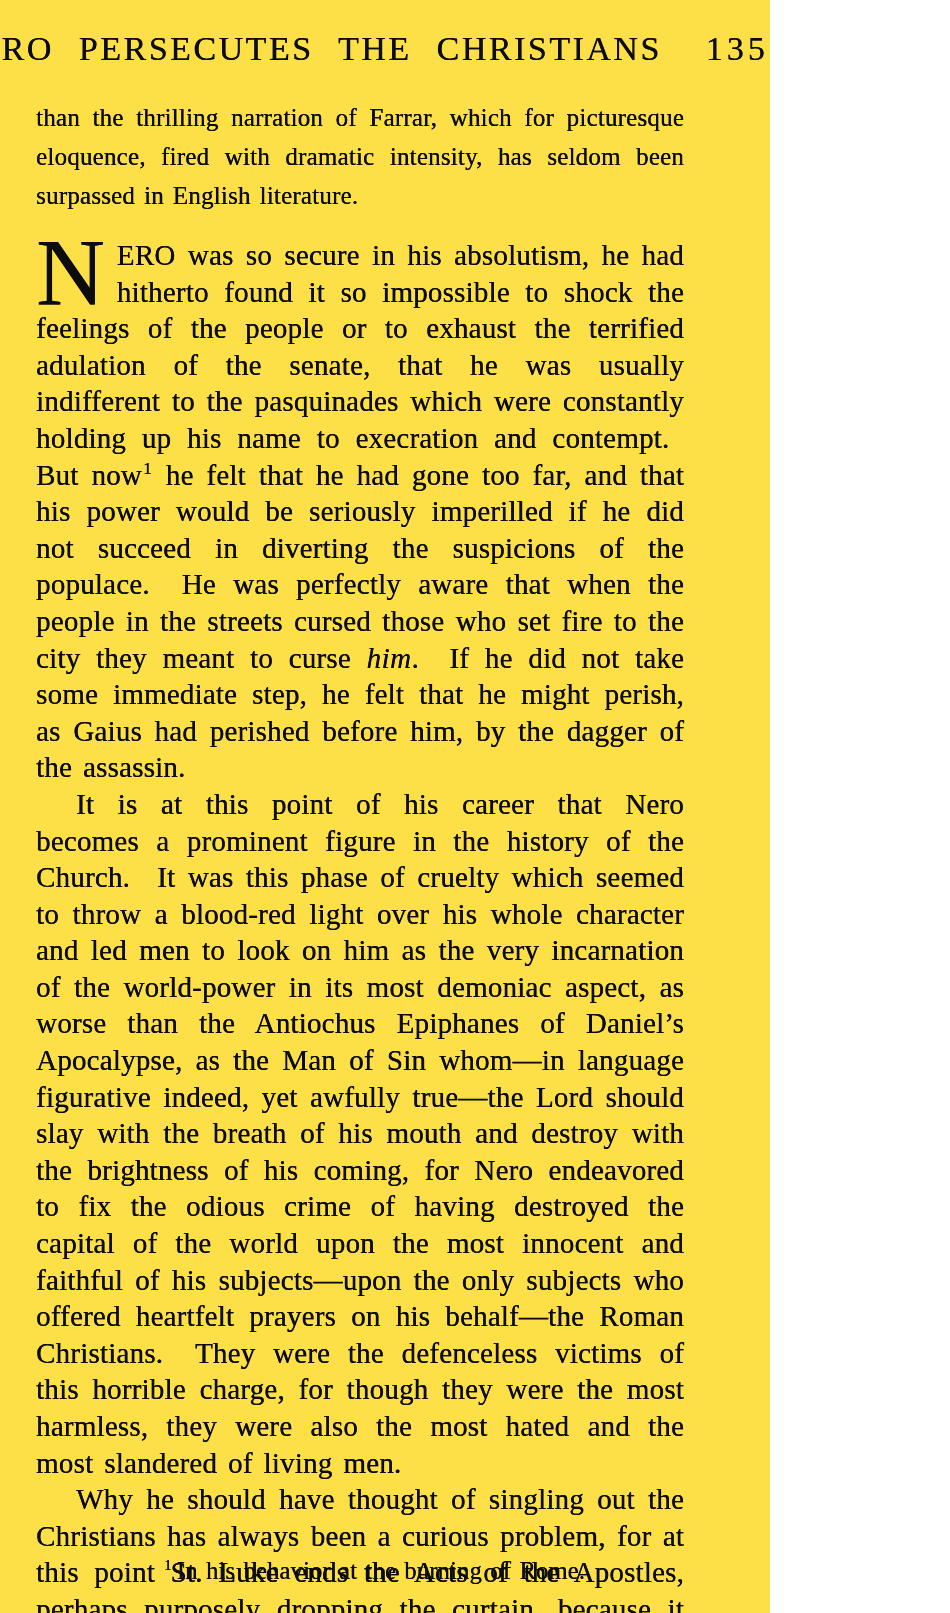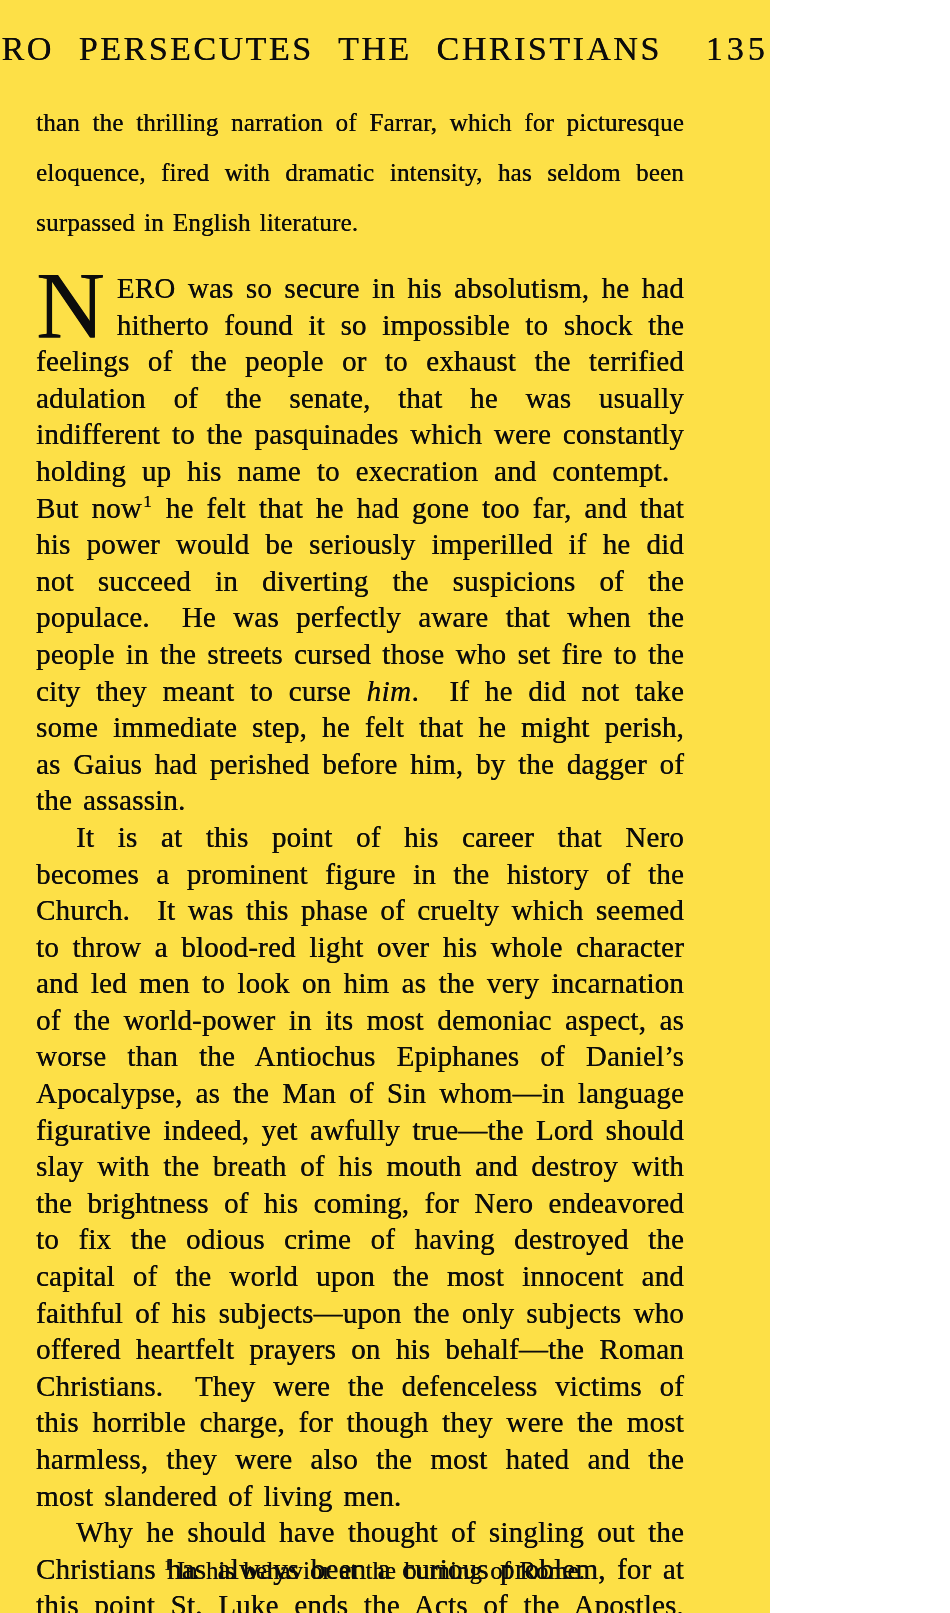--- a/index.html
+++ b/index.html
@@ -26,21 +26,21 @@
     white-space: nowrap;
   }
   .running-head .page-number {
     margin-left: 44px;
     letter-spacing: 4px;
     word-spacing: normal;
   }
   .intro-note {
     margin: 0 0 22px 0;
     font-size: 25px;
-    line-height: 50px;
+    line-height: 39px;
     text-align: justify;
     letter-spacing: 0.2px;
     word-spacing: 2.5px;
   }
   .body-text {
     font-size: 29px;
     line-height: 36.6px;
     text-align: justify;
     letter-spacing: 0.2px;
     word-spacing: 3.5px;

